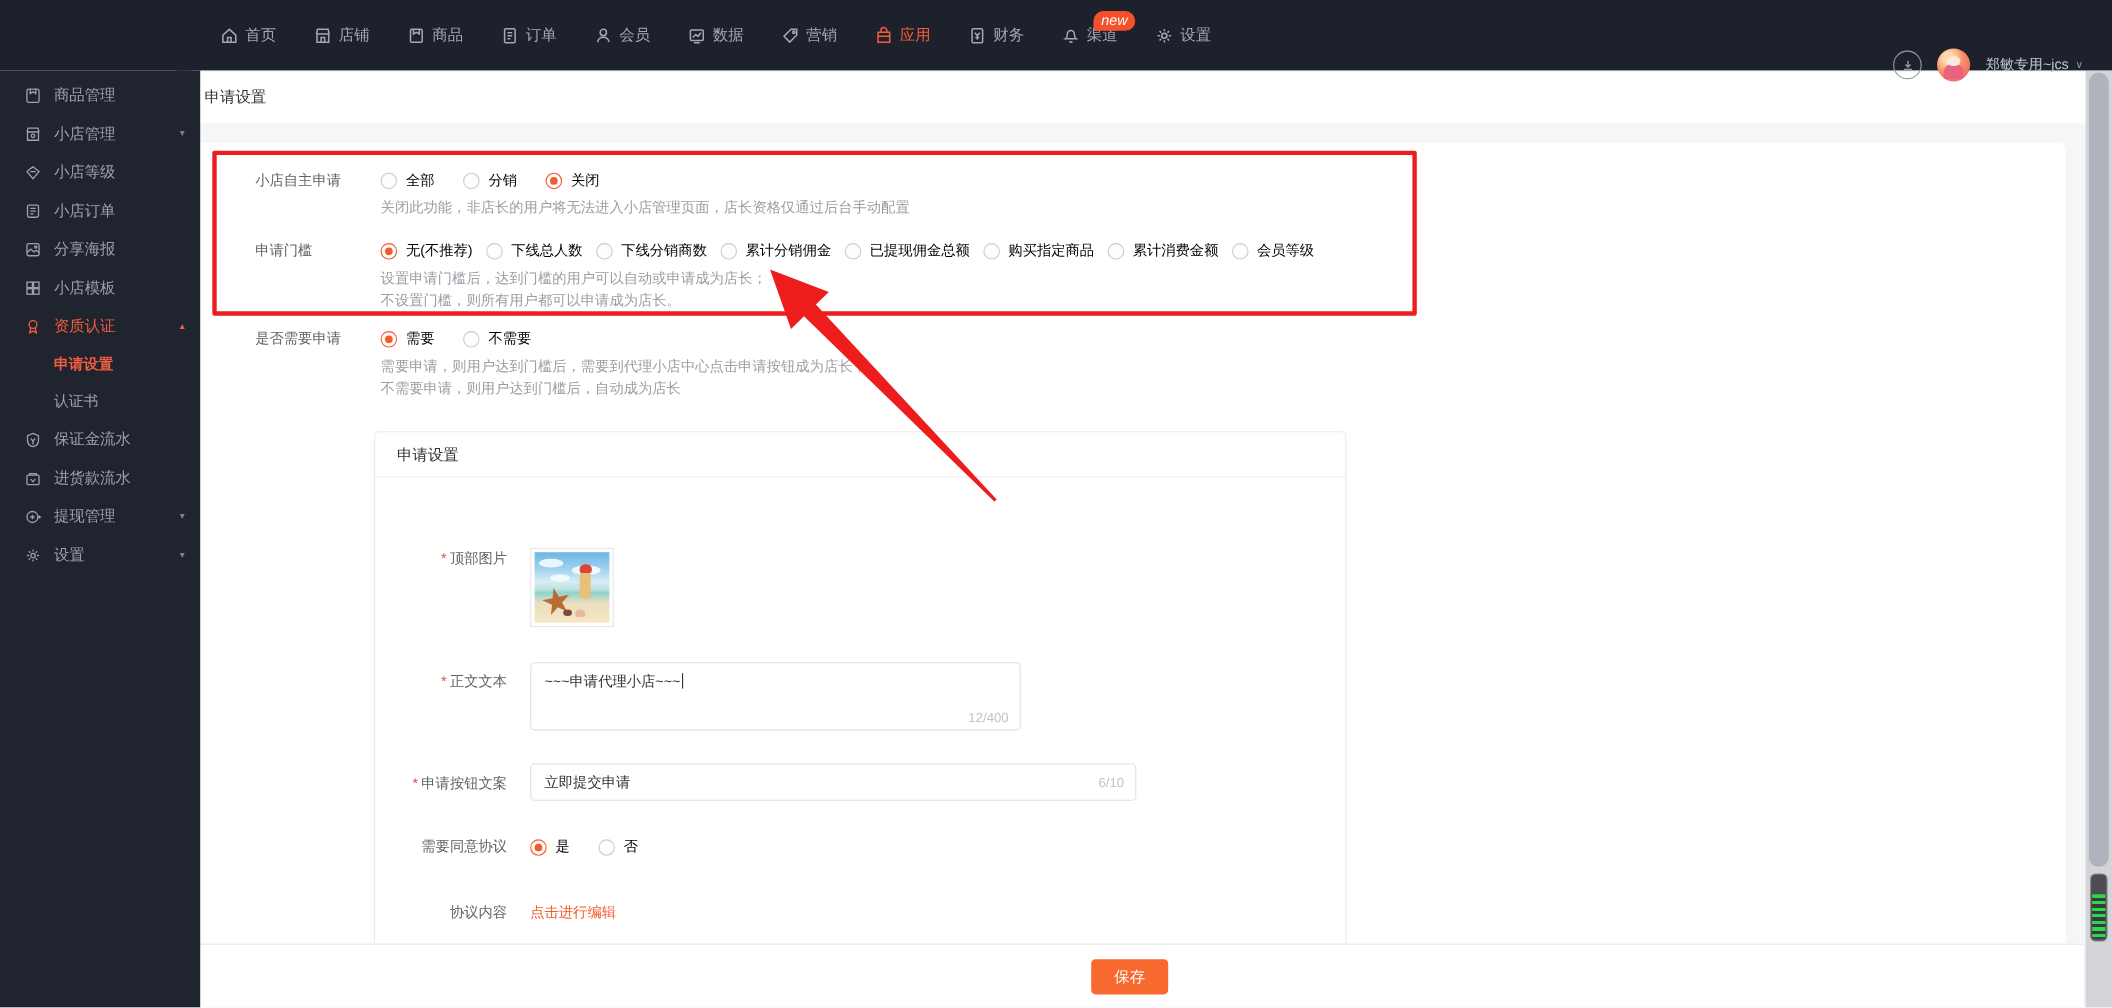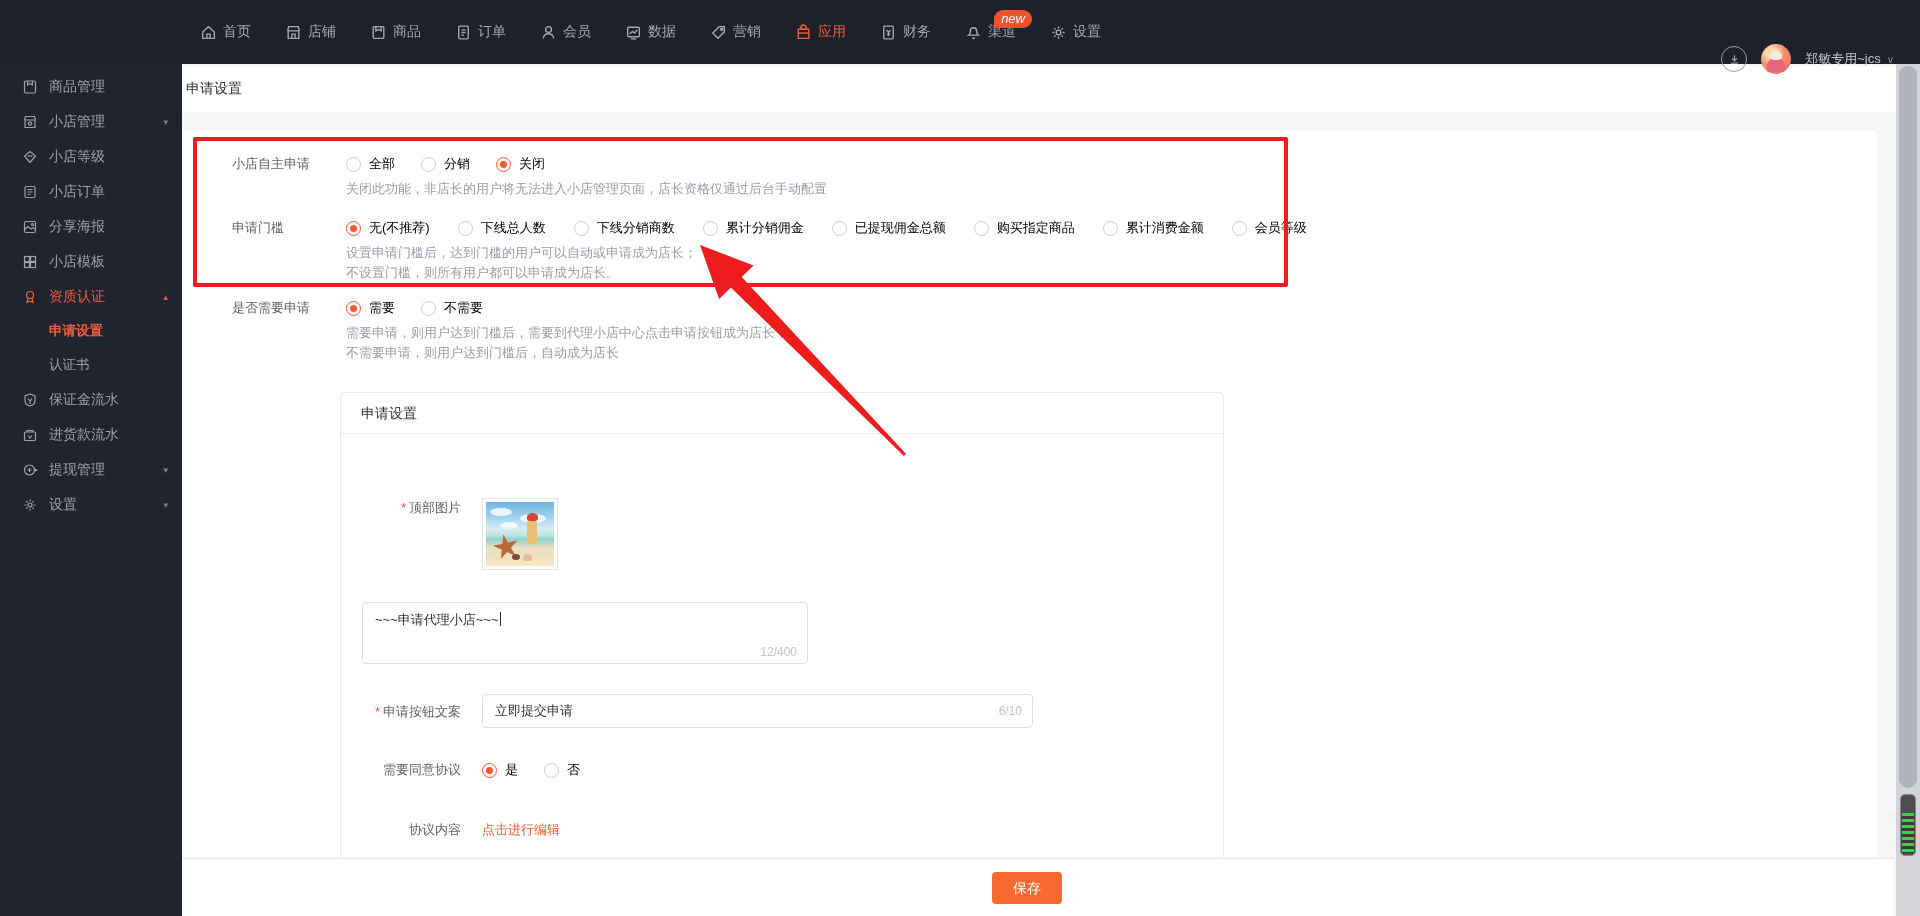--- a/index.html
+++ b/index.html
@@ -311,21 +311,21 @@
               <span>关闭</span>
             </span>
         </div>
       </div>
       <div class="helper">关闭此功能，非店长的用户将无法进入小店管理页面，店长资格仅通过后台手动配置</div>
     </div>
 
     <div class="frow" style="top:88px">
       <div class="rline">
         <div class="rlabel">申请门槛</div>
-        <div class="radio-group" style="gap:28px">
+        <div class="radio-group" style="gap:12px">
           <span class="radio sel">
               <span class="rdot"></span>
               <span>无(不推荐)</span>
             </span>
           <span class="radio">
               <span class="rdot"></span>
               <span>下线总人数</span>
             </span>
           <span class="radio">
               <span class="rdot"></span>
@@ -391,20 +391,21 @@
                 <span class="bottle"></span>
                   <span class="cap"></span>
                 <span class="pebble"></span>
                   <span class="shell"></span>
               </div>
             </div>
           </div>
         </div>
 
         <div class="field" style="top:168px">
+          <div class="flabel" style="padding-top:8px"><span class="req">*</span><span>正文文本</span></div>
           <div class="fctrl">
             <div class="txtarea">
               <span>~~~申请代理小店~~~</span><span class="caret"></span>
               <span class="counter">12/400</span>
             </div>
           </div>
         </div>
 
         <div class="field" style="top:260px">
           <div class="flabel" style="padding-top:8px"><span class="req">*</span><span>申请按钮文案</span></div>

